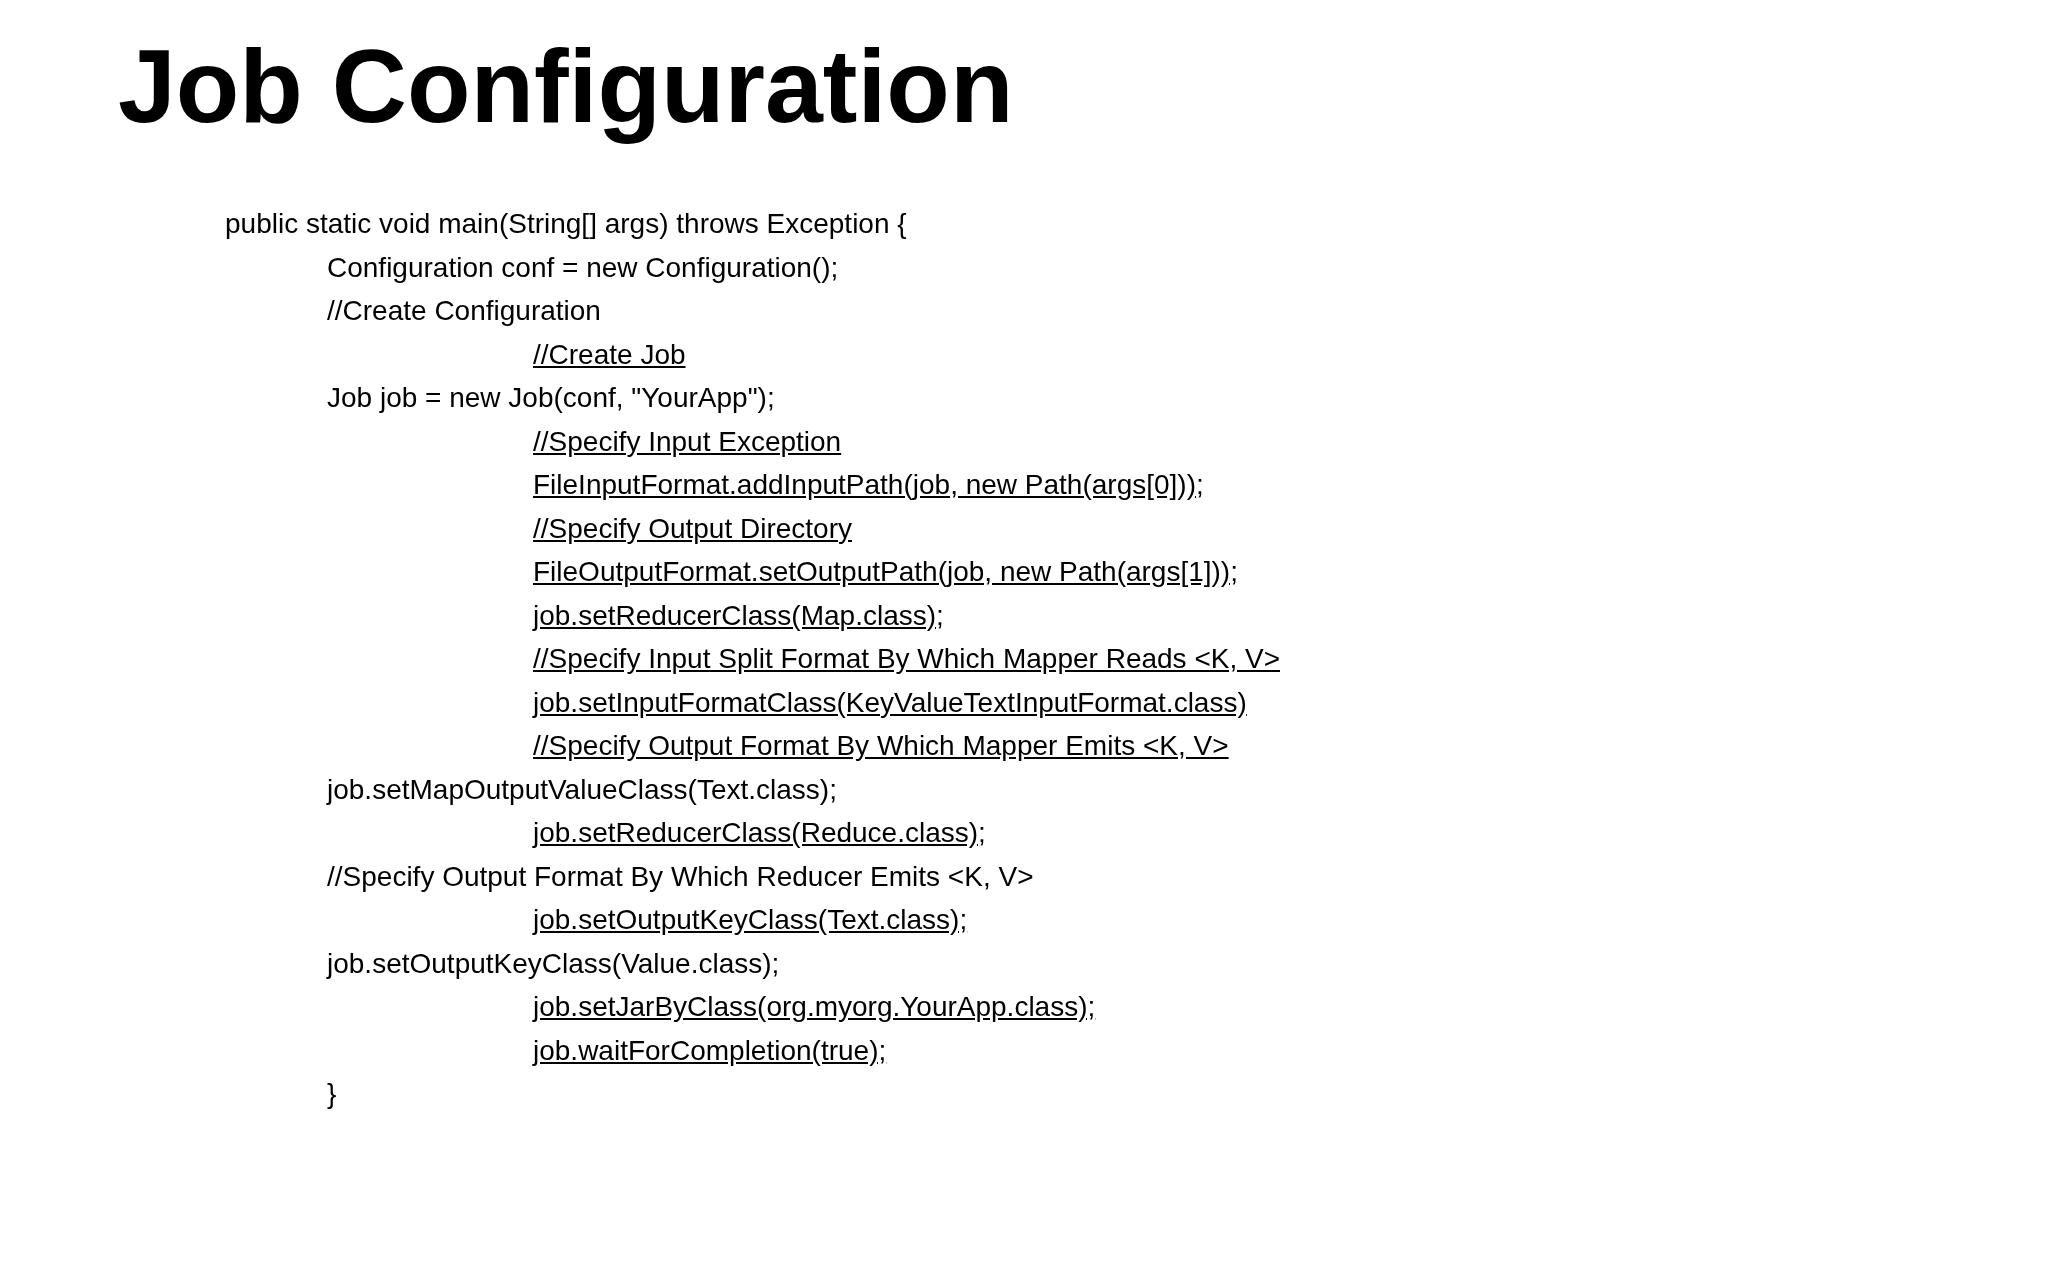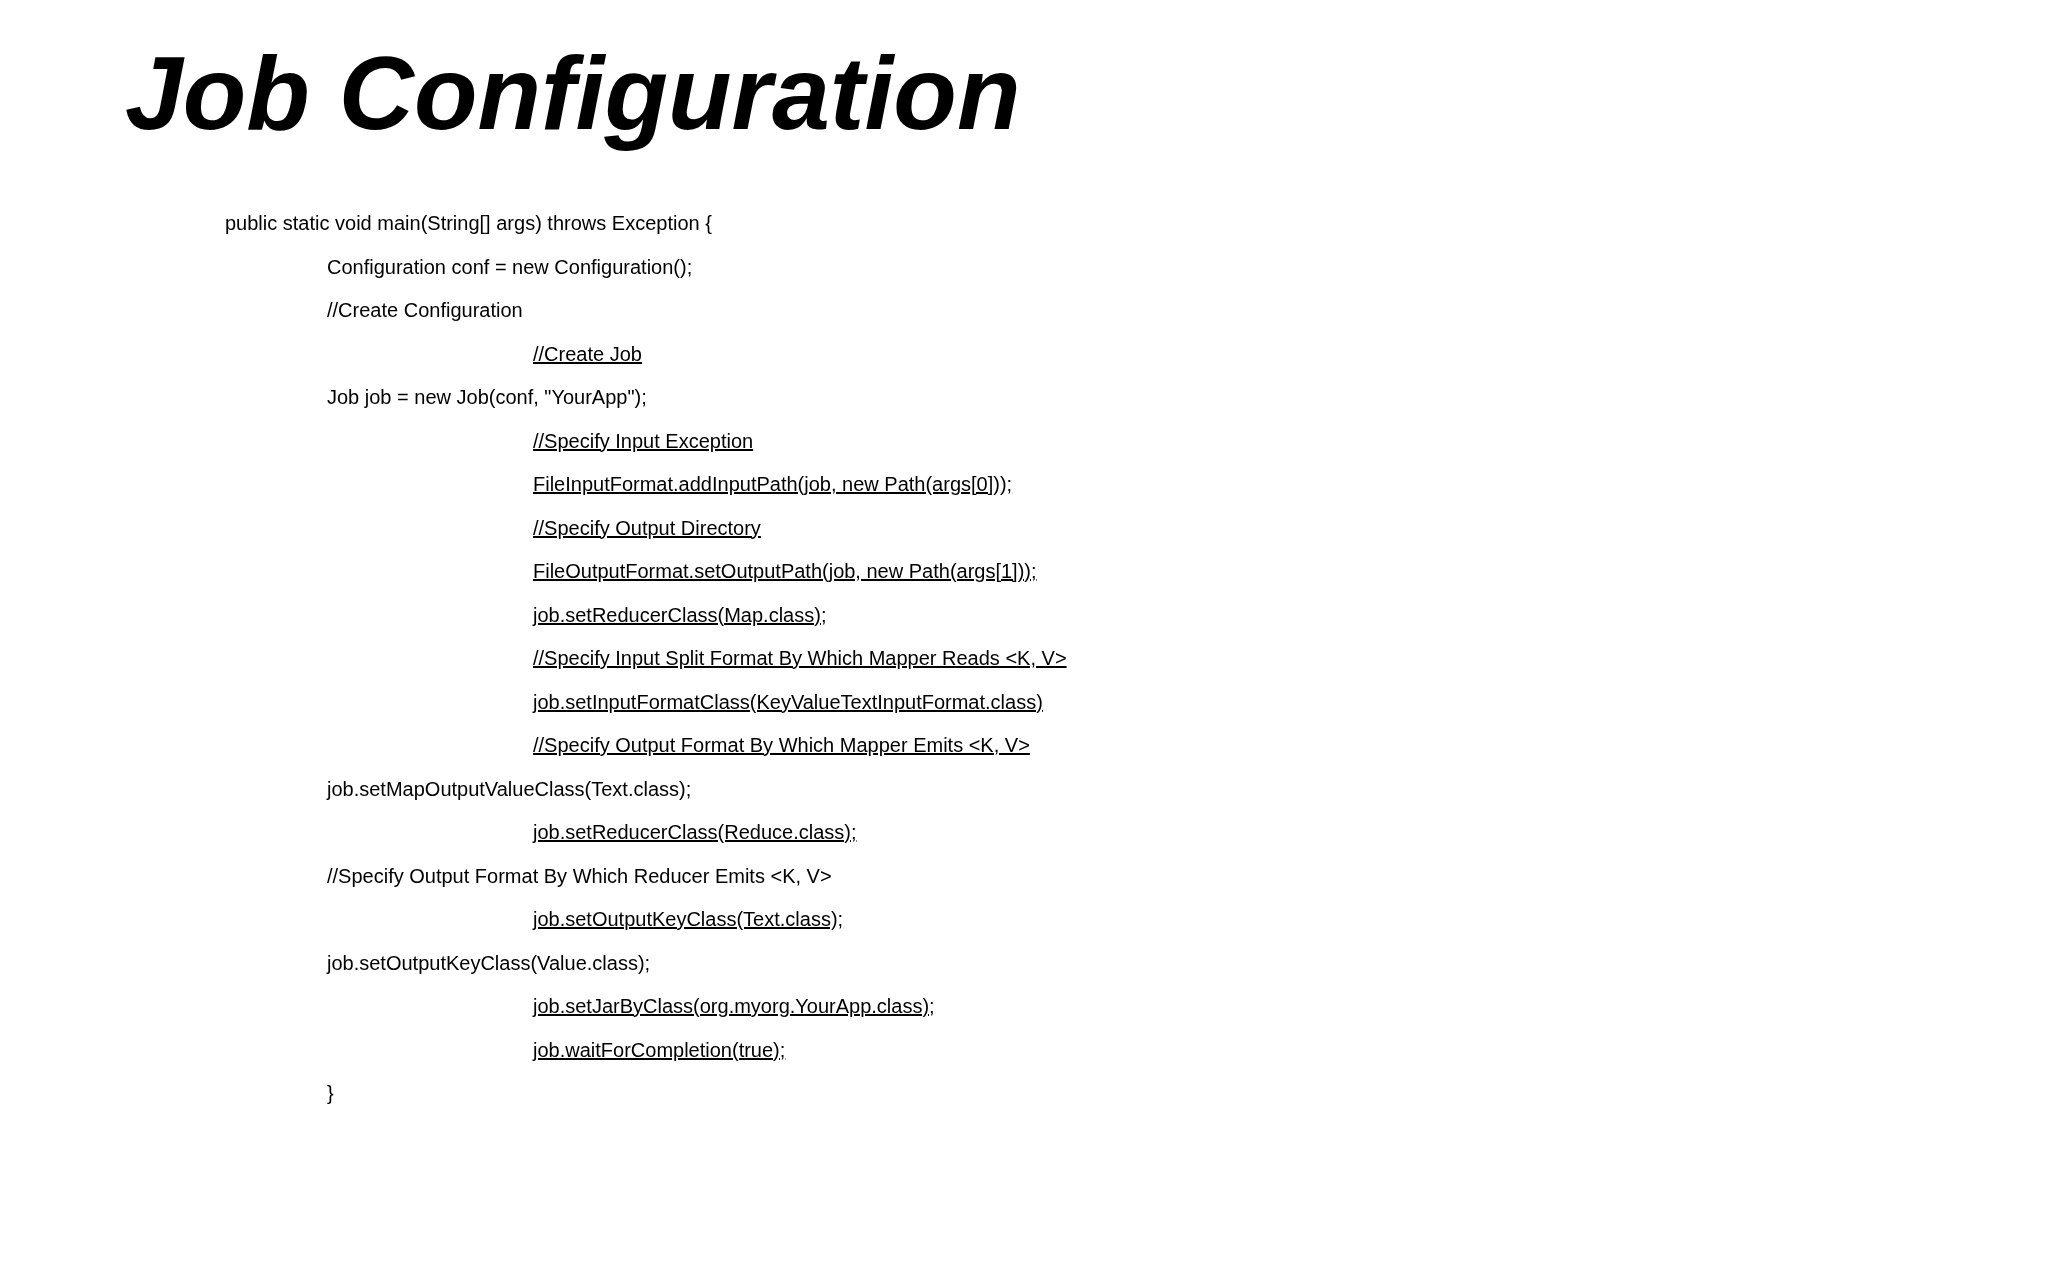--- a/index.html
+++ b/index.html
@@ -16,39 +16,38 @@
   }
   .slide {
     position: absolute;
     inset: 0;
     background: #ffffff;
   }
   .slide-title {
     position: absolute;
     left: 118px;
     top: 30px;
-    margin: 7px;
+    margin: 0;
     font-size: 104px;
     font-weight: 700;
     line-height: 1.08;
     color: #000000;
     white-space: nowrap;
-    font-style: italic;
   }
   .code-block {
     position: absolute;
     left: 0;
     top: 202px;
     width: 2048px;
     color: #000000;
   }
   .code-line {
     height: 43.5px;
     line-height: 43.5px;
-    font-size: 20px;
+    font-size: 28px;
     white-space: pre;
   }
   .indent-0 { padding-left: 225px; }
   .indent-1 { padding-left: 327px; }
   .indent-2 { padding-left: 533px; text-decoration: underline; }
 </style>
 </head>
 <body>
 
 <div class="slide">

